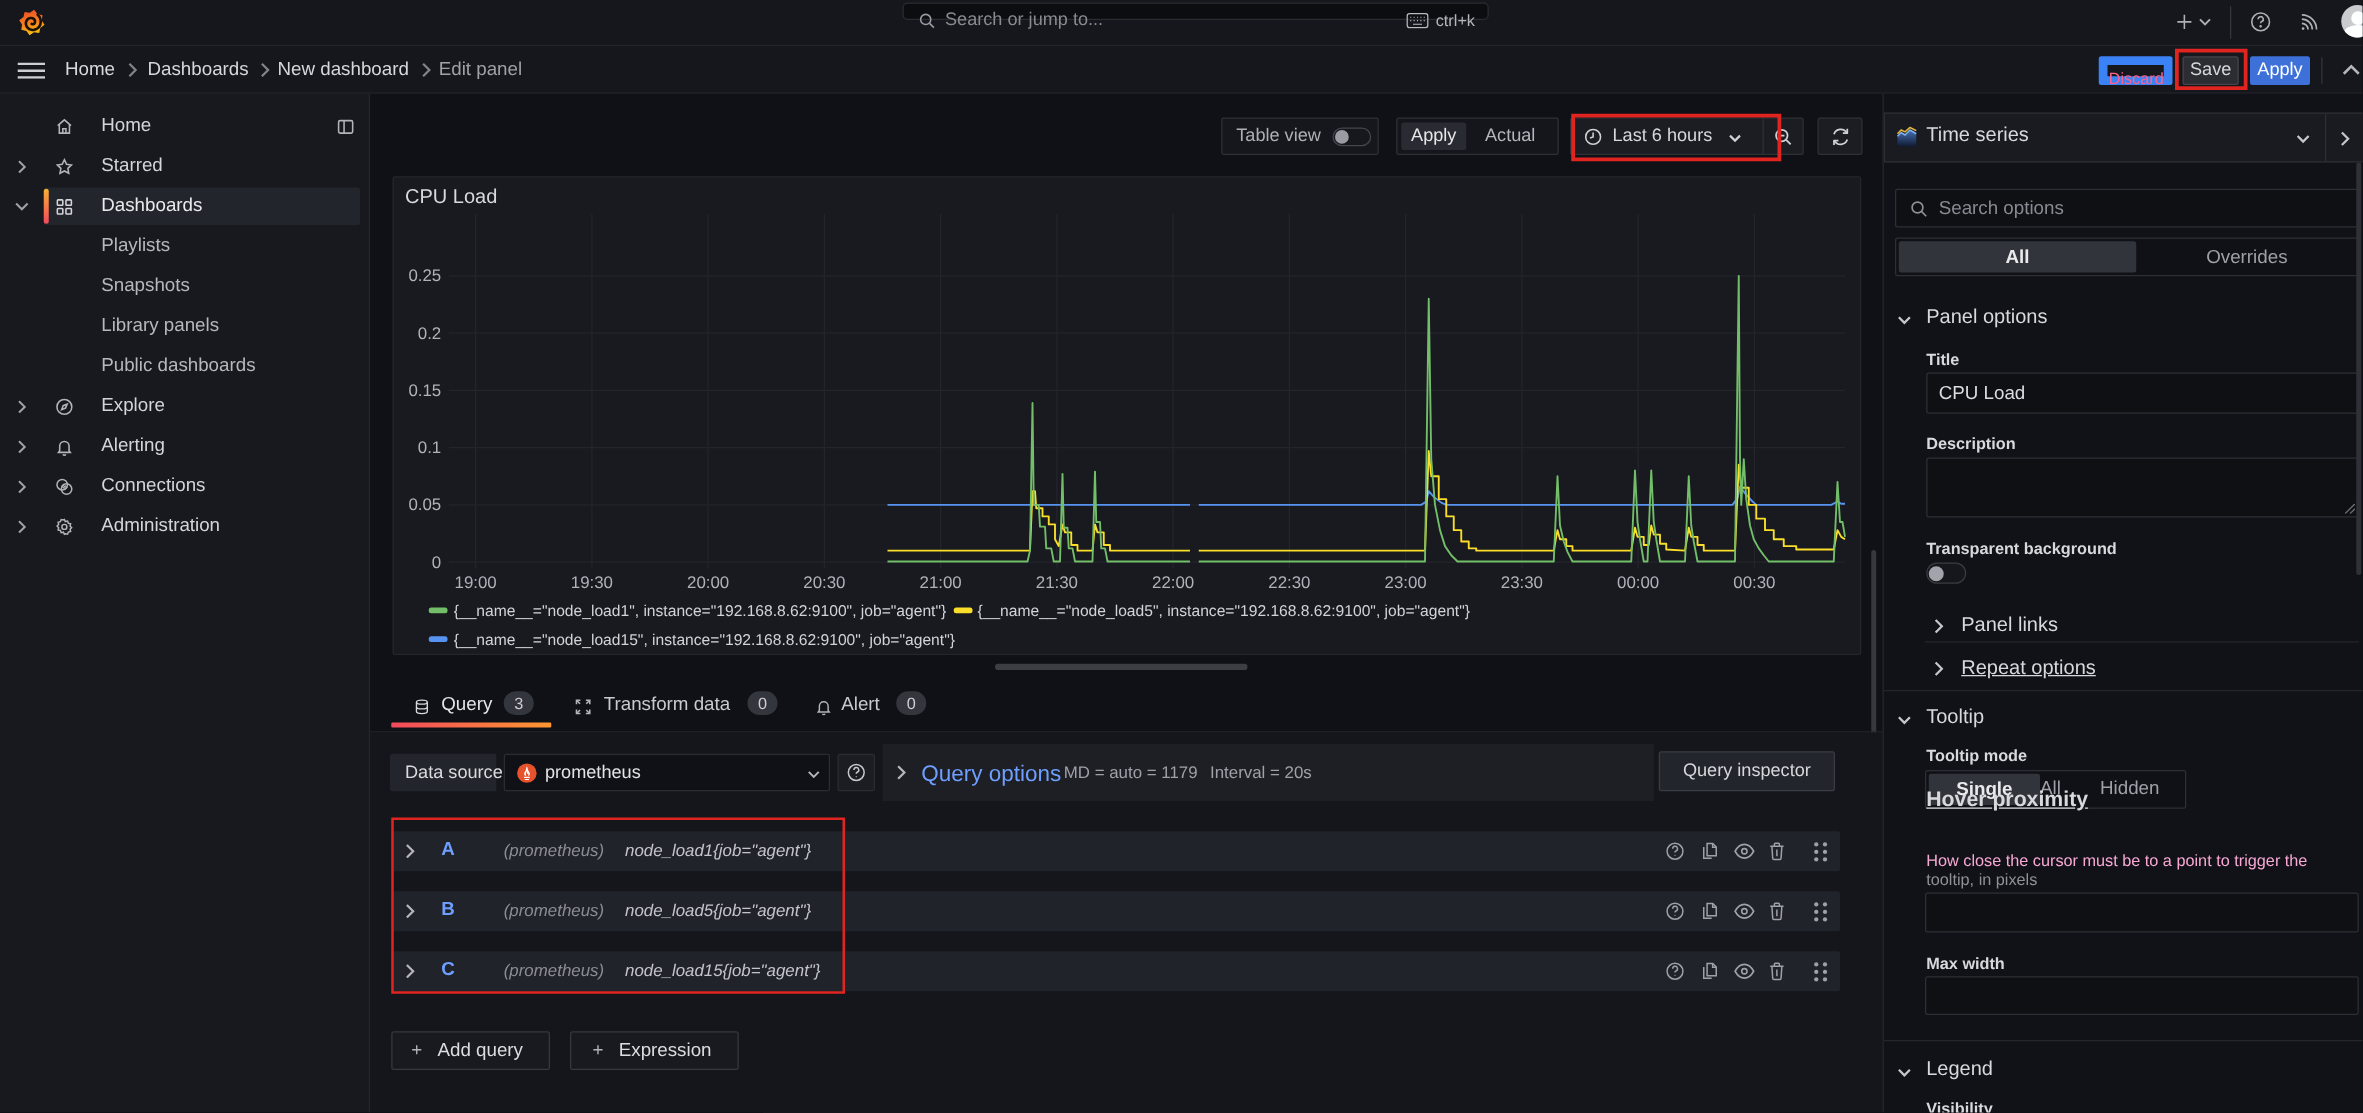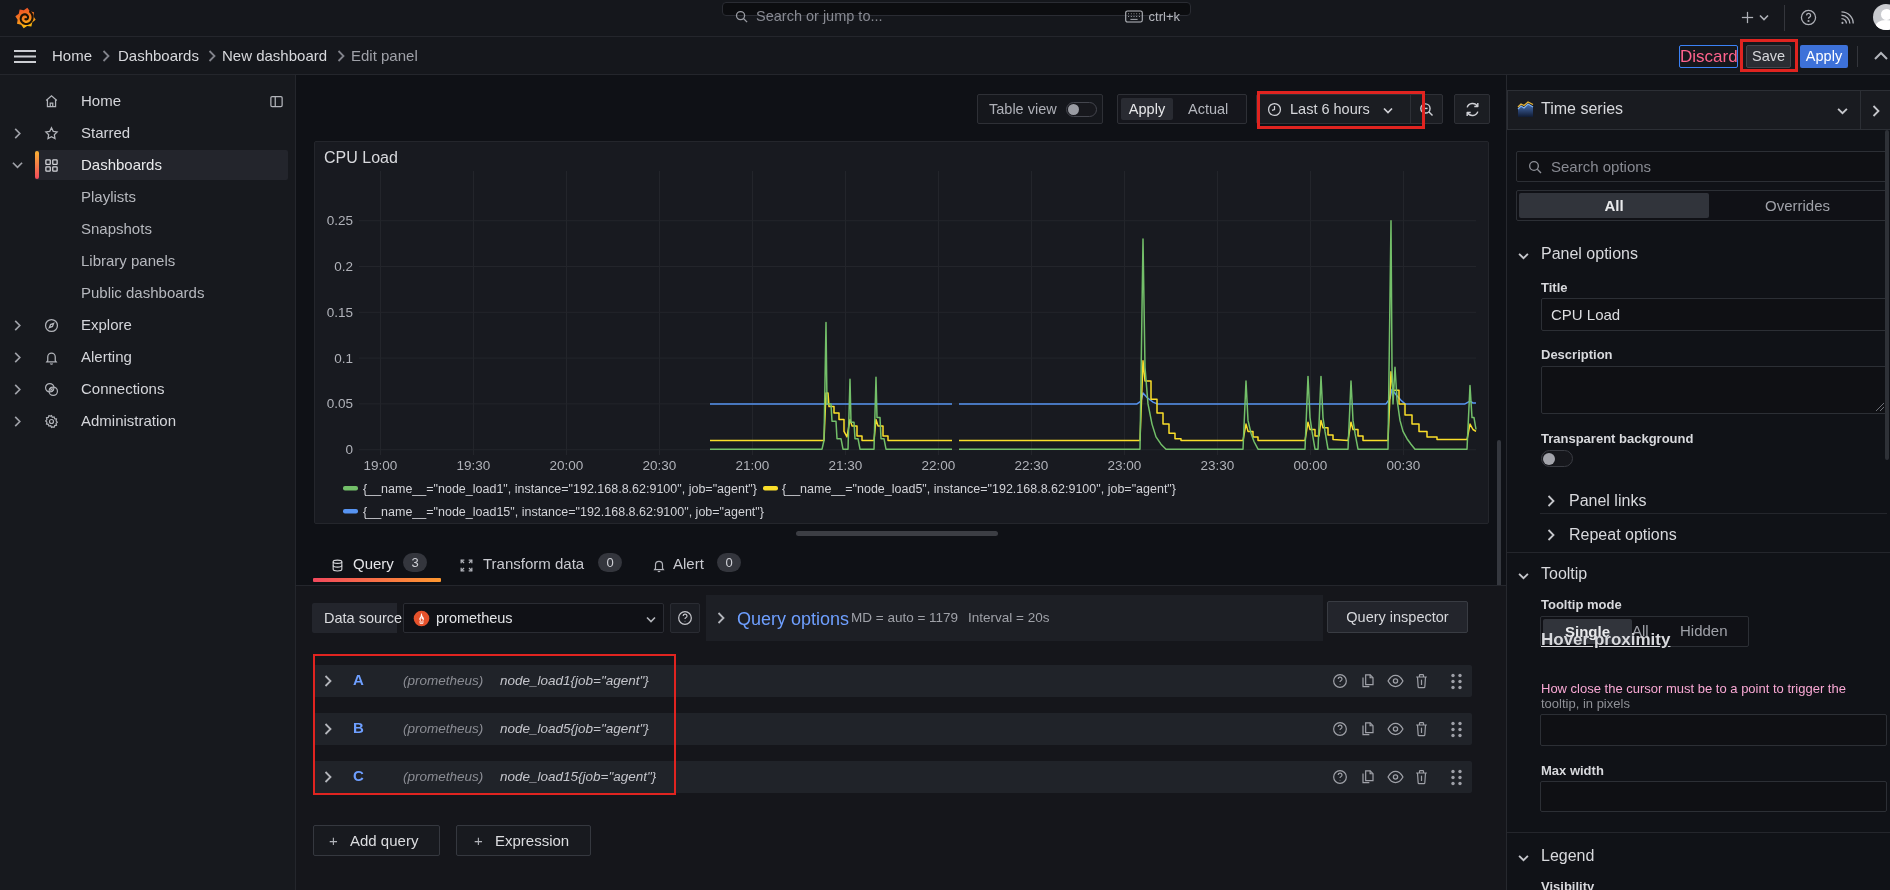--- a/index.html
+++ b/index.html
@@ -80,21 +80,21 @@
     <div class="abs txt" style="left:118px;top:10px;font-size:15px;font-weight:500;color:#d7d8dc;">Dashboards</div>
     <svg class="abs" style="left:208px;top:13px;" width="8" height="12" viewBox="0 0 8 12" fill="none" stroke="#82848c" stroke-width="1.8">
         <path d="M1.5 1l5 5-5 5"></path>
       </svg>
     <div class="abs txt" style="left:222px;top:10px;font-size:15px;font-weight:500;color:#d7d8dc;">New dashboard</div>
     <svg class="abs" style="left:337px;top:13px;" width="8" height="12" viewBox="0 0 8 12" fill="none" stroke="#82848c" stroke-width="1.8">
         <path d="M1.5 1l5 5-5 5"></path>
       </svg>
     <div class="abs txt" style="left:351px;top:10px;font-size:15px;color:#9fa1a8;">Edit panel</div>
 
-    <div class="abs" style="left:1679px;top:8px;width:59px;height:23px;border:1px solid #3b82f6;border-radius:2px;text-align:right;line-height:21px;font-size:17px;font-weight:500;color:#ff638d;">Discard</div>
+    <div class="abs" style="left:1679px;top:8px;width:59px;height:23px;border:7px solid #3b82f6;border-radius:2px;text-align:right;line-height:21px;font-size:13px;font-weight:500;color:#ff638d;">Discard</div>
     <div class="abs" style="left:1746px;top:8px;width:45px;height:23px;background:#2b2d33;border:1px solid #44464c;border-radius:2px;text-align:center;line-height:21px;font-size:14.5px;font-weight:500;color:#d7d8dc;">Save</div>
     <div class="abs" style="left:1800px;top:8px;width:48px;height:23px;background:#3d71d9;border-radius:2px;text-align:center;line-height:23px;font-size:14.5px;font-weight:500;color:#fff;">Apply</div>
     <div class="abs" style="left:1857px;top:9px;width:1px;height:21px;background:#34363c;"></div>
     <svg class="abs" style="left:1874px;top:14px;" width="14" height="9" viewBox="0 0 14 9" fill="none" stroke="#b4b6bc" stroke-width="2">
         <path d="M1 8l6-6 6 6"></path>
       </svg>
 
     <div class="abs" style="left:1740px;top:2px;width:58px;height:33px;border:3px solid #e02420;"></div>
   </div>
 
@@ -530,21 +530,21 @@
     </div>
 
     <svg class="abs" style="left:40px;top:420px;" width="8" height="12" viewBox="0 0 8 12" fill="none" stroke="#c6c7cc" stroke-width="1.8">
         <path d="M1.5 1l5 5-5 5"></path>
       </svg>
     <div class="abs txt" style="left:62px;top:417px;font-size:16px;font-weight:500;color:#d8d9dd;">Panel links</div>
     <div class="abs" style="left:33px;top:438px;width:347px;height:1px;background:#24262c;"></div>
     <svg class="abs" style="left:40px;top:454px;" width="8" height="12" viewBox="0 0 8 12" fill="none" stroke="#c6c7cc" stroke-width="1.8">
         <path d="M1.5 1l5 5-5 5"></path>
       </svg>
-    <div class="abs txt" style="left:62px;top:451px;font-size:16px;font-weight:500;color:#d8d9dd;">Repeat options</div>
+    <div class="abs txt" style="left:62px;top:451px;font-size:16px;font-weight:500;color:#d8d9dd;text-decoration:underline;">Repeat options</div>
     <div class="abs" style="left:0;top:477px;width:384px;height:1px;background:#24262c;"></div>
 
     <svg class="abs" style="left:11px;top:497px;" width="11" height="8" viewBox="0 0 10 6" fill="none" stroke="#c6c7cc" stroke-width="1.7">
         <path d="M1 1l4 4 4-4"></path>
       </svg>
     <div class="abs txt" style="left:34px;top:490px;font-size:16px;font-weight:400;color:#d8d9dd;text-align:right;">Tooltip</div>
     <div class="abs txt" style="left:34px;top:522px;font-size:13px;font-weight:600;color:#d8d9dd;">Tooltip mode</div>
     <div class="abs" style="left:33px;top:541px;width:209px;height:31px;background:#101116;border:1px solid #2c2f35;border-radius:2px;">
       <div class="abs" style="left:2px;top:2px;width:89px;height:25px;background:#31343b;border-radius:2px;text-align:center;line-height:25px;font-size:15px;font-weight:600;color:#e9eaec;">Single</div>
       <div class="abs txt" style="left:91px;top:5px;font-size:15px;color:#9fa1a8;">All</div>

